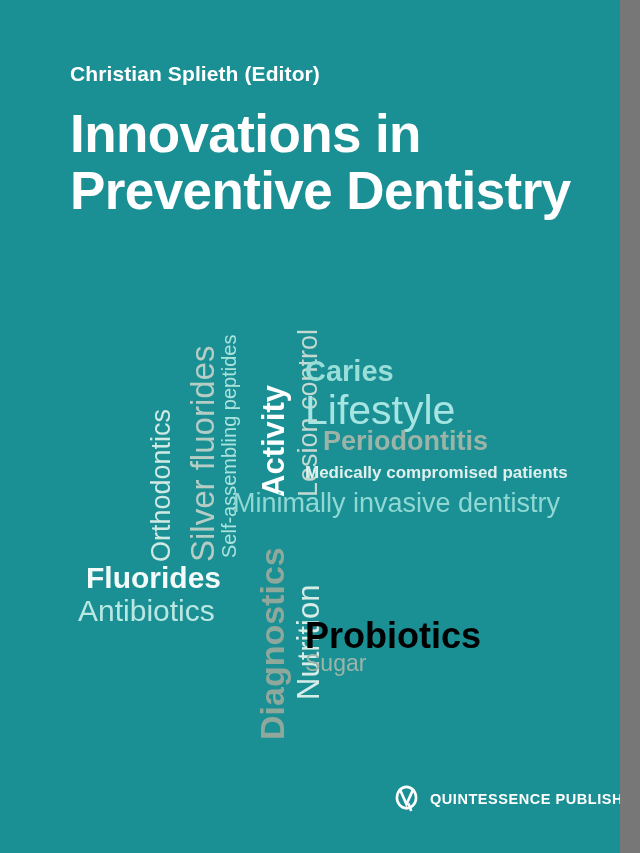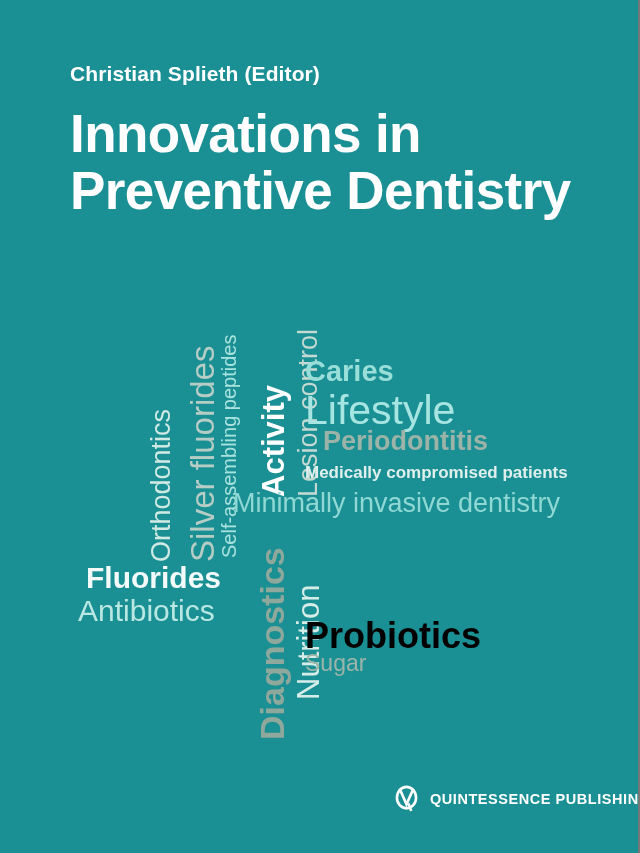--- a/index.html
+++ b/index.html
@@ -82,21 +82,21 @@
     font-size: 14.5px;
     font-weight: bold;
     color: #ffffff;
     letter-spacing: 0.55px;
     white-space: nowrap;
   }
 </style>
 </head>
 <body>
 
-<div id="cover" style="width: 620px; height: 853px; background: rgb(26, 143, 148); padding-left: 18px;">
+<div id="cover" style="width: 620px; height: 853px; background: rgb(26, 143, 148);">
 
   <div id="editor-line">Christian Splieth (Editor)</div>
 
   <div id="book-title">
     <span class="tline">Innovations in</span>
     <span class="tline">Preventive Dentistry</span>
   </div>
 
   <div id="wordcloud">
       <div class="wc vert" style="left: 148px; top: 562px; font-size: 27px; font-weight: normal; color: rgb(207, 233, 227);">Orthodontics</div>

